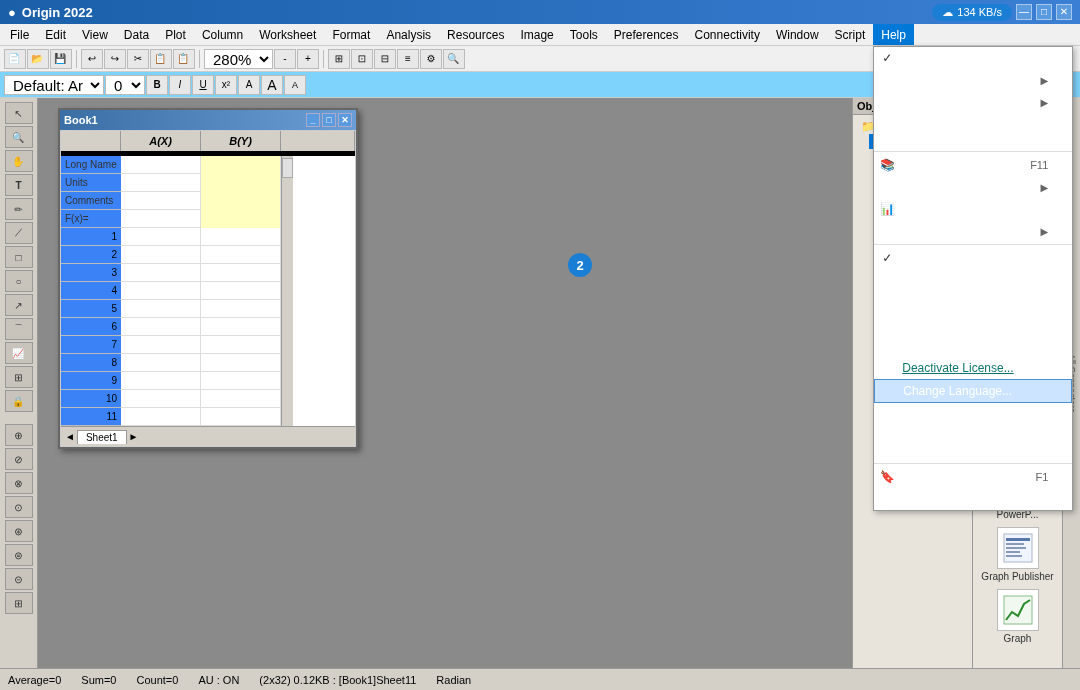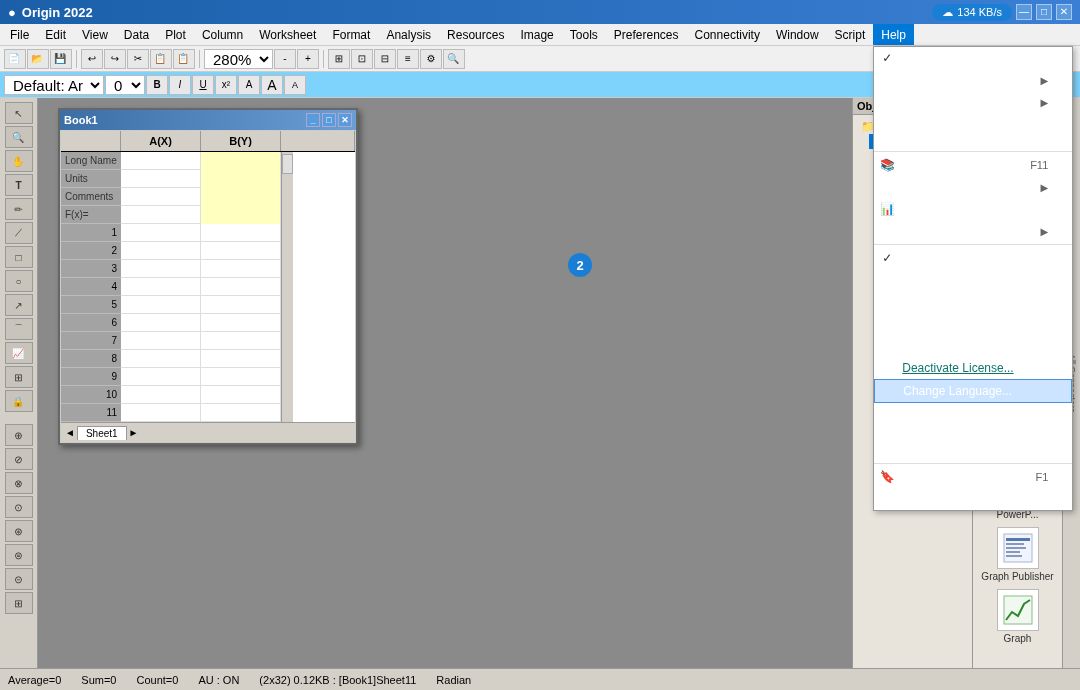--- a/index.html
+++ b/index.html
@@ -198,21 +198,22 @@
       justify-content: center;
       cursor: pointer;
     }
     .spreadsheet {
       background: white;
       border: 1px solid #ccc;
     }
     .ss-header {
       display: flex;
       background: #d4d0c8;
-      border-bottom: 1px solid #000000;
+      border-bottom: 5px solid #000000;
+      font-style: italic;
     }
     .ss-corner {
       width: 60px;
       height: 20px;
       border-right: 1px solid #999;
       background: #d4d0c8;
     }
     .ss-col-header {
       width: 80px;
       height: 20px;
@@ -234,21 +235,21 @@
       width: 60px;
     }
     .ss-row-label {
       width: 60px;
       height: 18px;
       border-bottom: 1px solid #bbb;
       font-size: 10px;
       padding: 0 4px;
       line-height: 18px;
       text-align: right;
-      background: #a3a3a3;
+      background: #3b82f6;
     }
     .ss-row-label.meta {
       text-align: left;
       color: #333;
     }
     .ss-data-cols {
       display: flex;
       flex-direction: column;
     }
     .ss-data-row {

